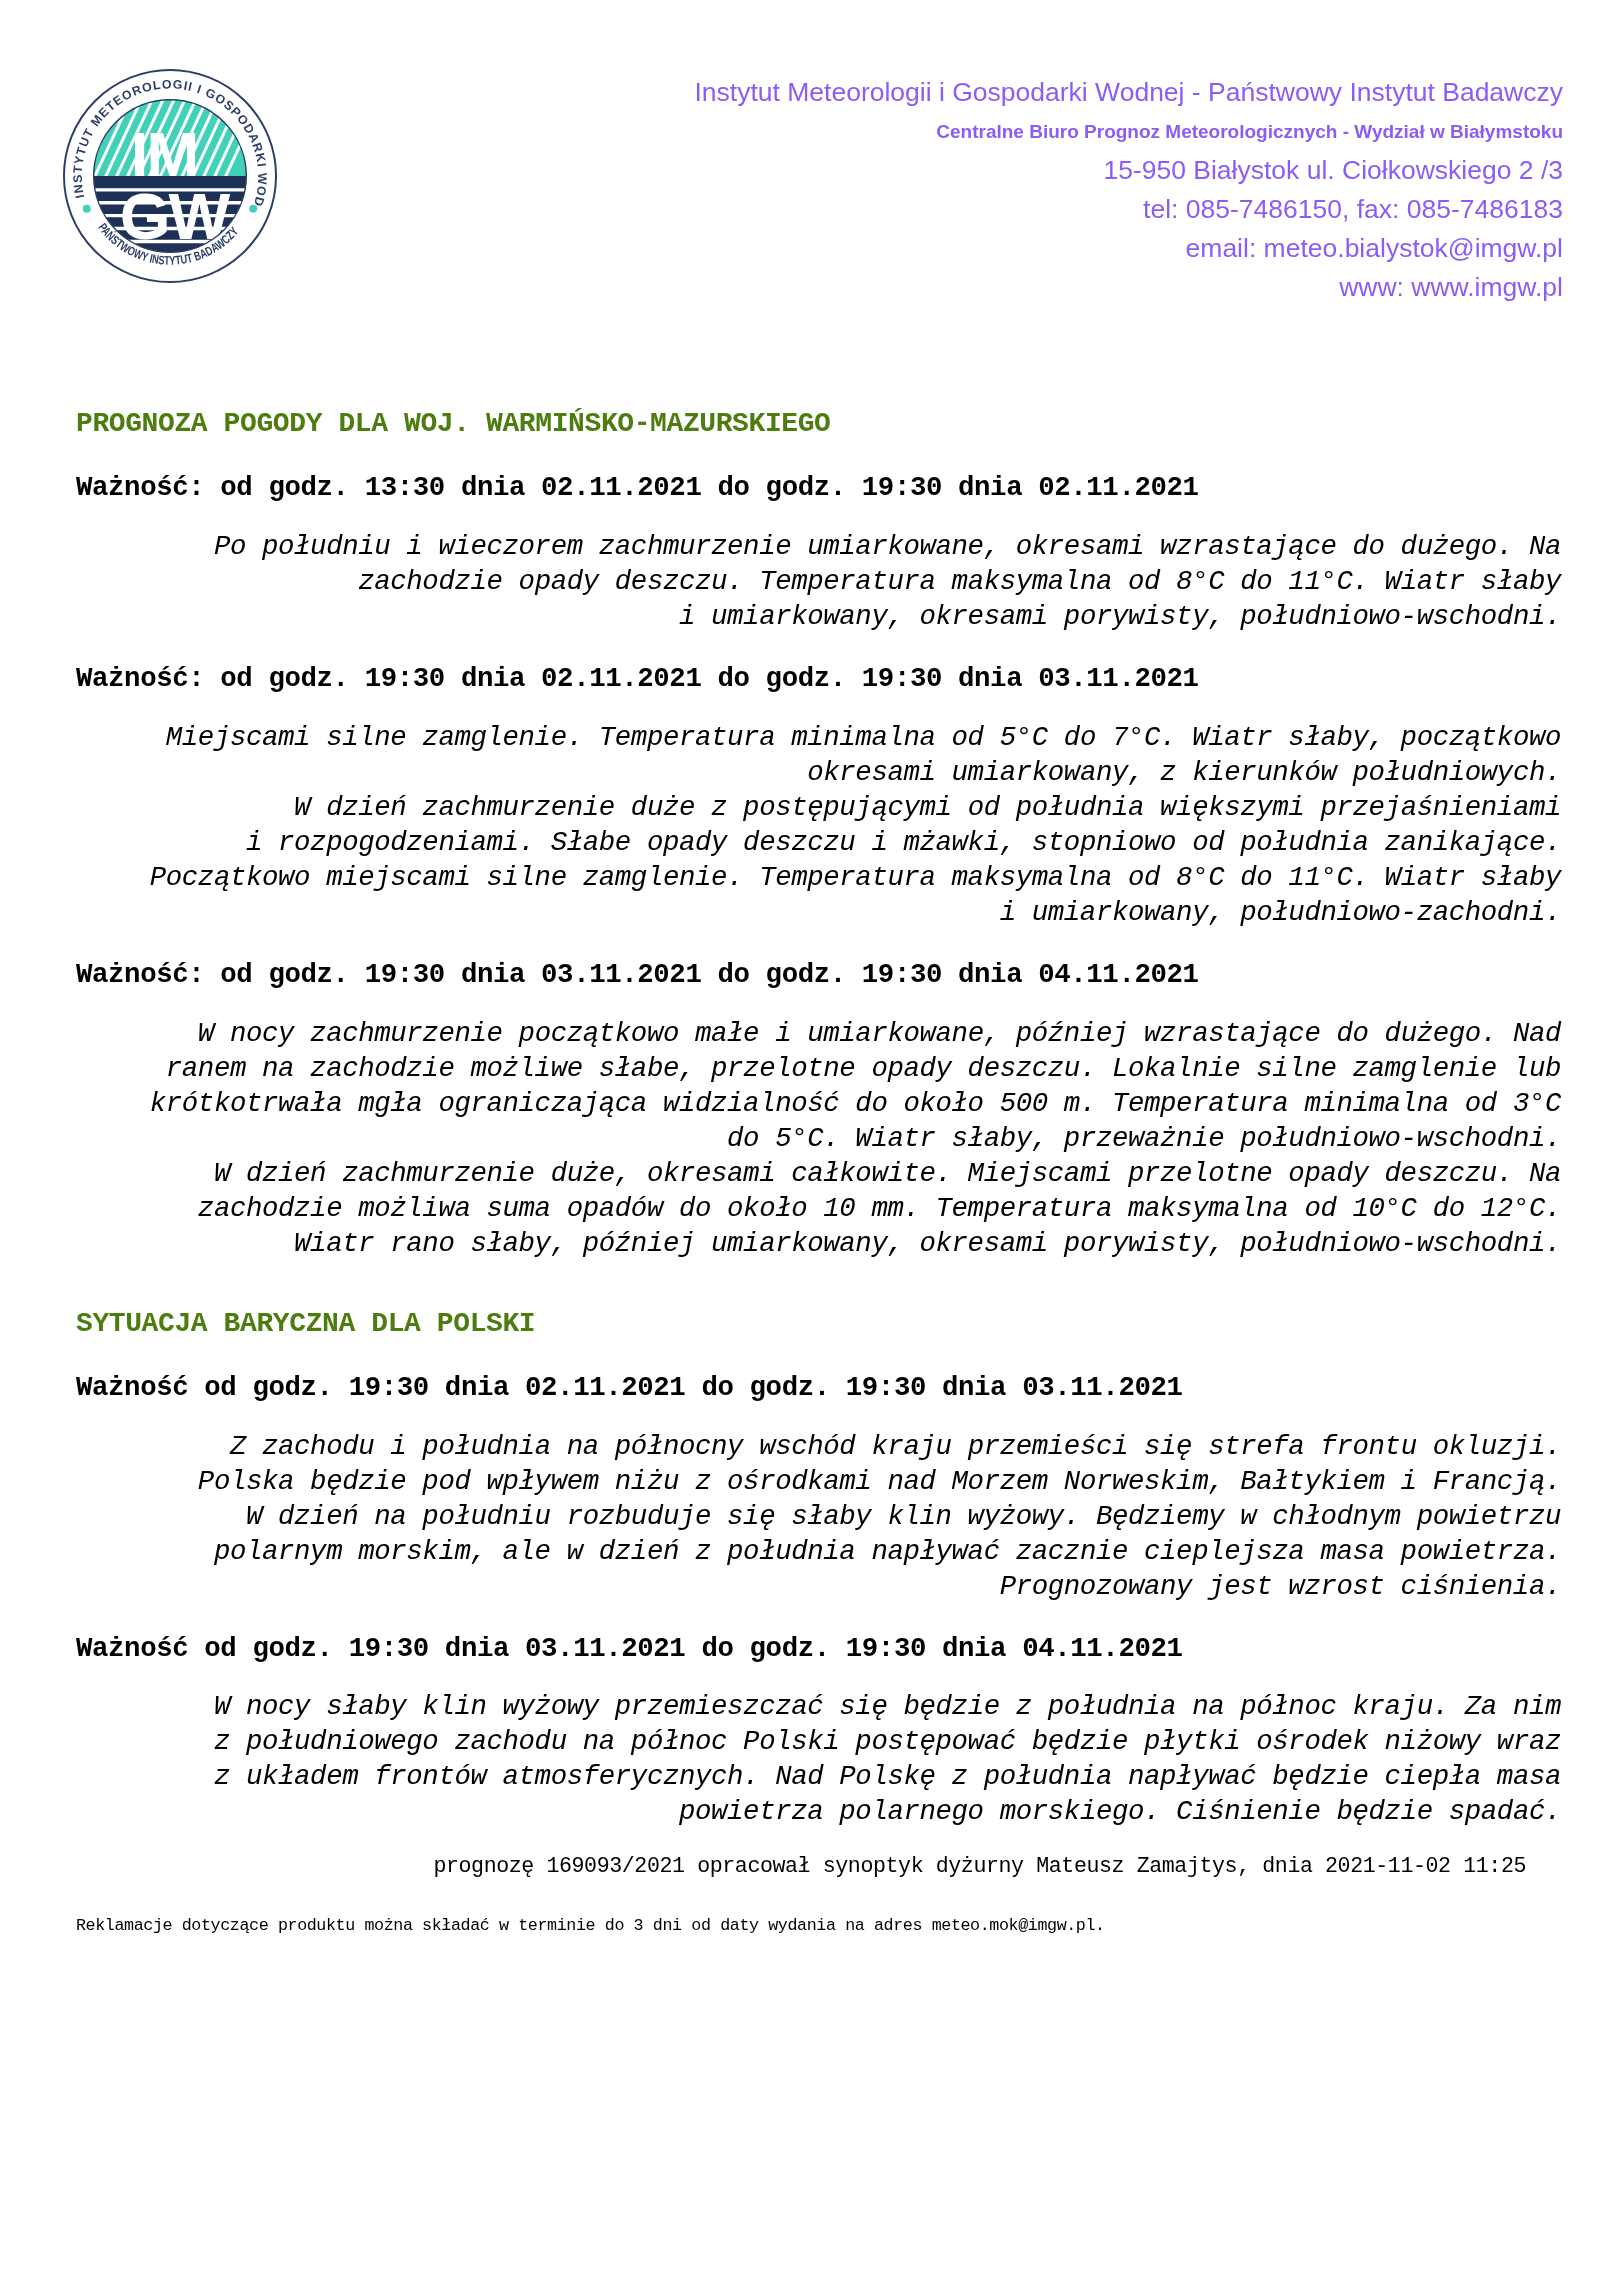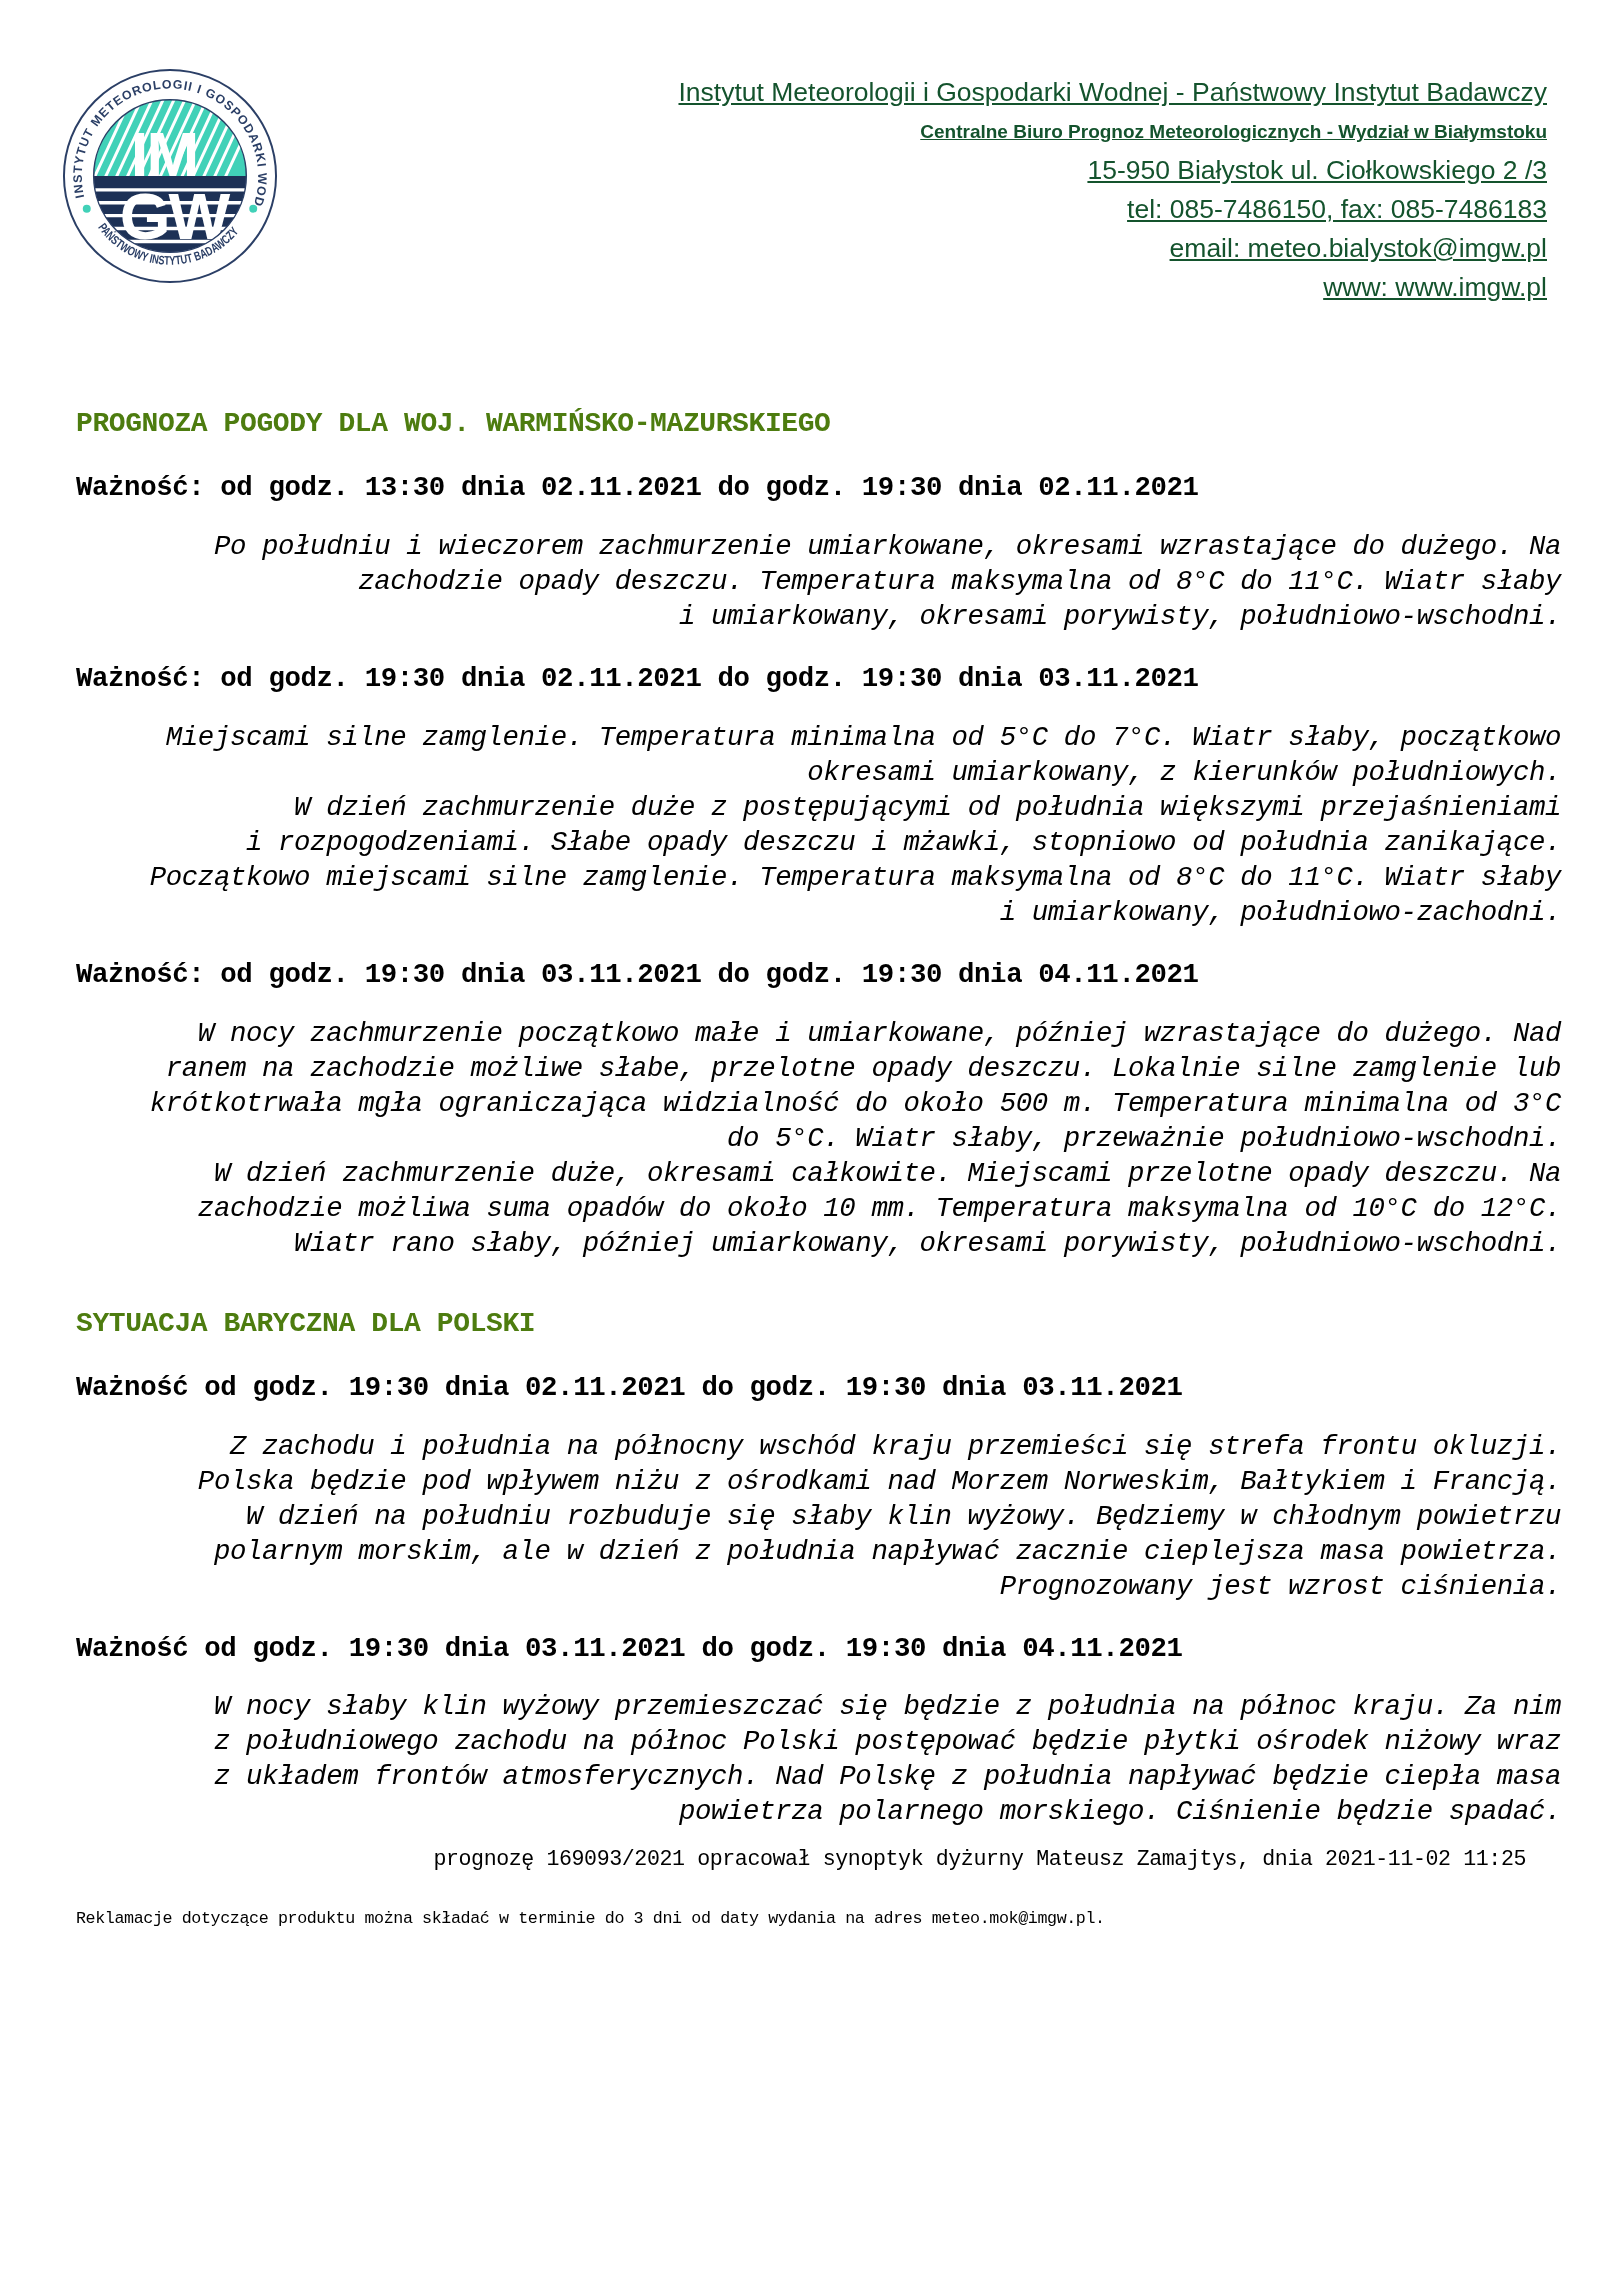--- a/index.html
+++ b/index.html
@@ -7,26 +7,25 @@
     position:relative;
     width:1620px;height:2293px;
     background:#ffffff;
     overflow:hidden;
     margin:0 auto;
   }
   
   .header{position:relative;height:294px;}
   .logo{position:absolute;left:61px;top:67px;width:218px;height:218px;}
   .header-text{
-    position:absolute;top:73px;right:73px;
+    position:absolute;top:73px;right:57px;
     text-align:right;
     font-family:"Liberation Sans",sans-serif;
     font-size:26.5px;line-height:39px;
-    color:#14532d;
-    text-decoration:underline;
+    color:#8b5cf6;
   }
   .header-text .org2{font-weight:bold;font-size:19px;}
   
   .content{
     padding:0 59px 0 76px;
     font-family:"Liberation Mono","DejaVu Sans Mono",monospace;
     color:#000;
     letter-spacing:-0.4px;
   }
   .doc-title{
@@ -43,21 +42,21 @@
     margin:27.4px 0 23.5px 0;
     white-space:pre;
   }
   .para{margin:0;text-align:right;}
   .para .line{
     font-style:italic;
     font-size:27.4px;line-height:35px;
     white-space:pre;
   }
   .signature{
-    margin-top:16px;
+    margin-top:23px;
     font-size:21.6px;line-height:29px;
     text-align:right;
     padding-right:35px;
     white-space:pre;
   }
   .disclaimer{
     margin-top:33px;
     font-size:16.7px;line-height:23.5px;
     white-space:pre;
   }

